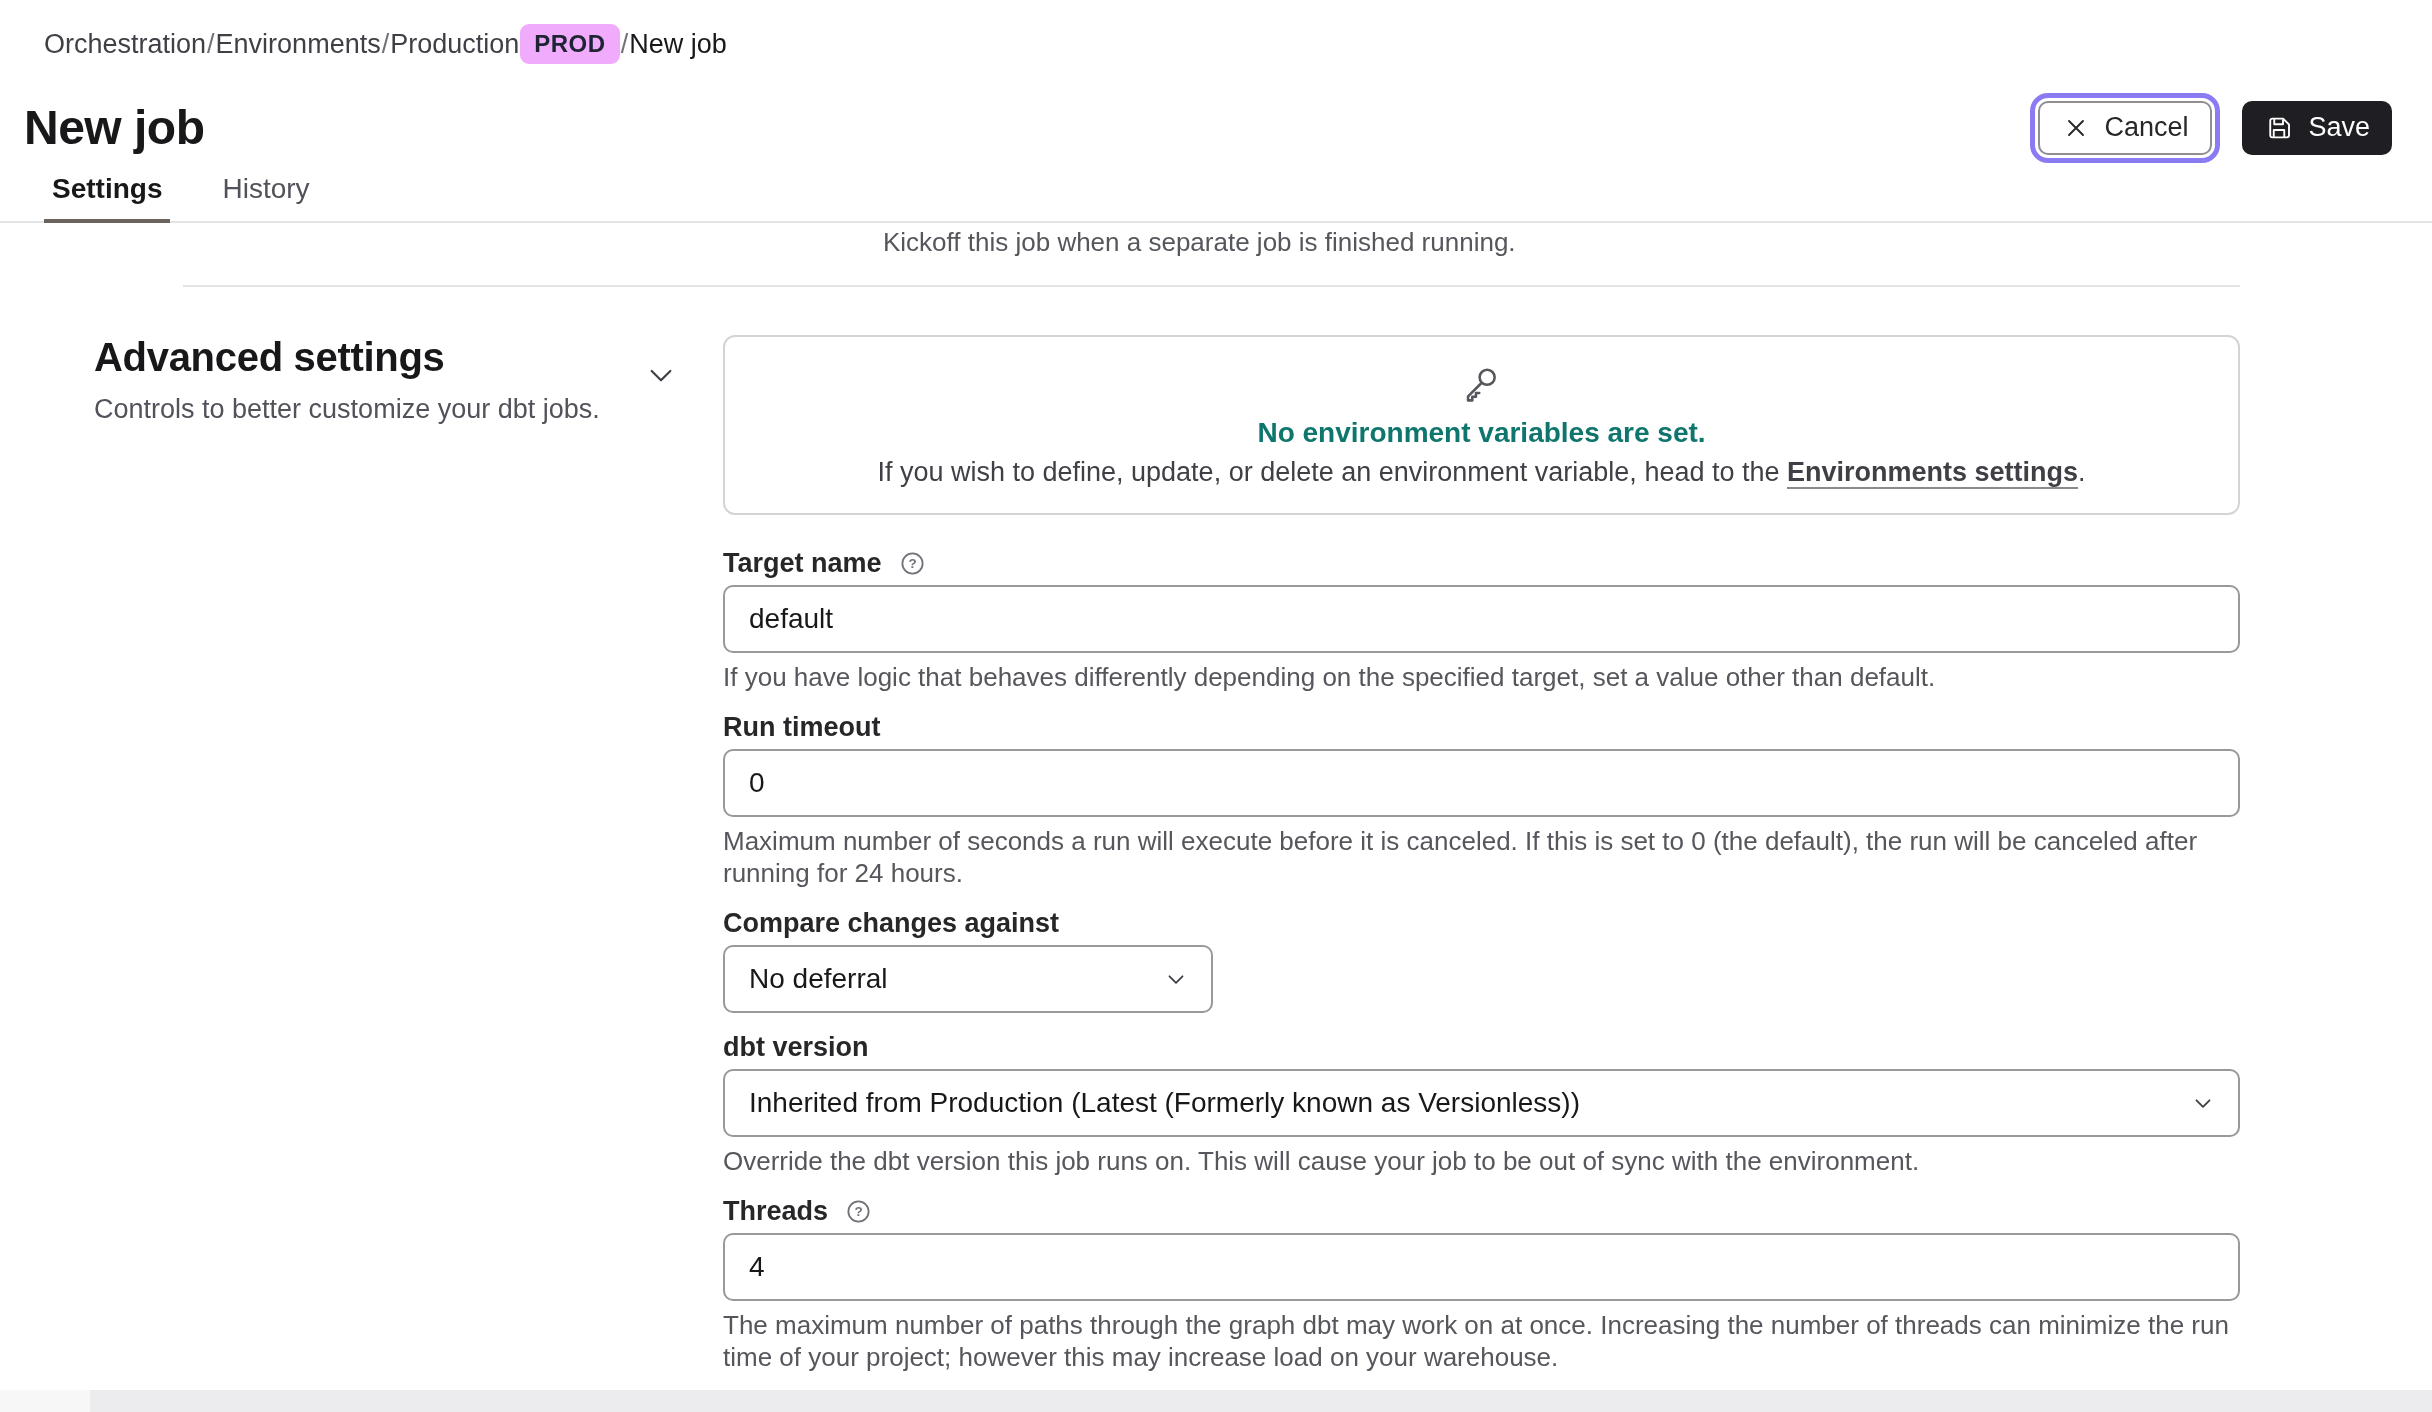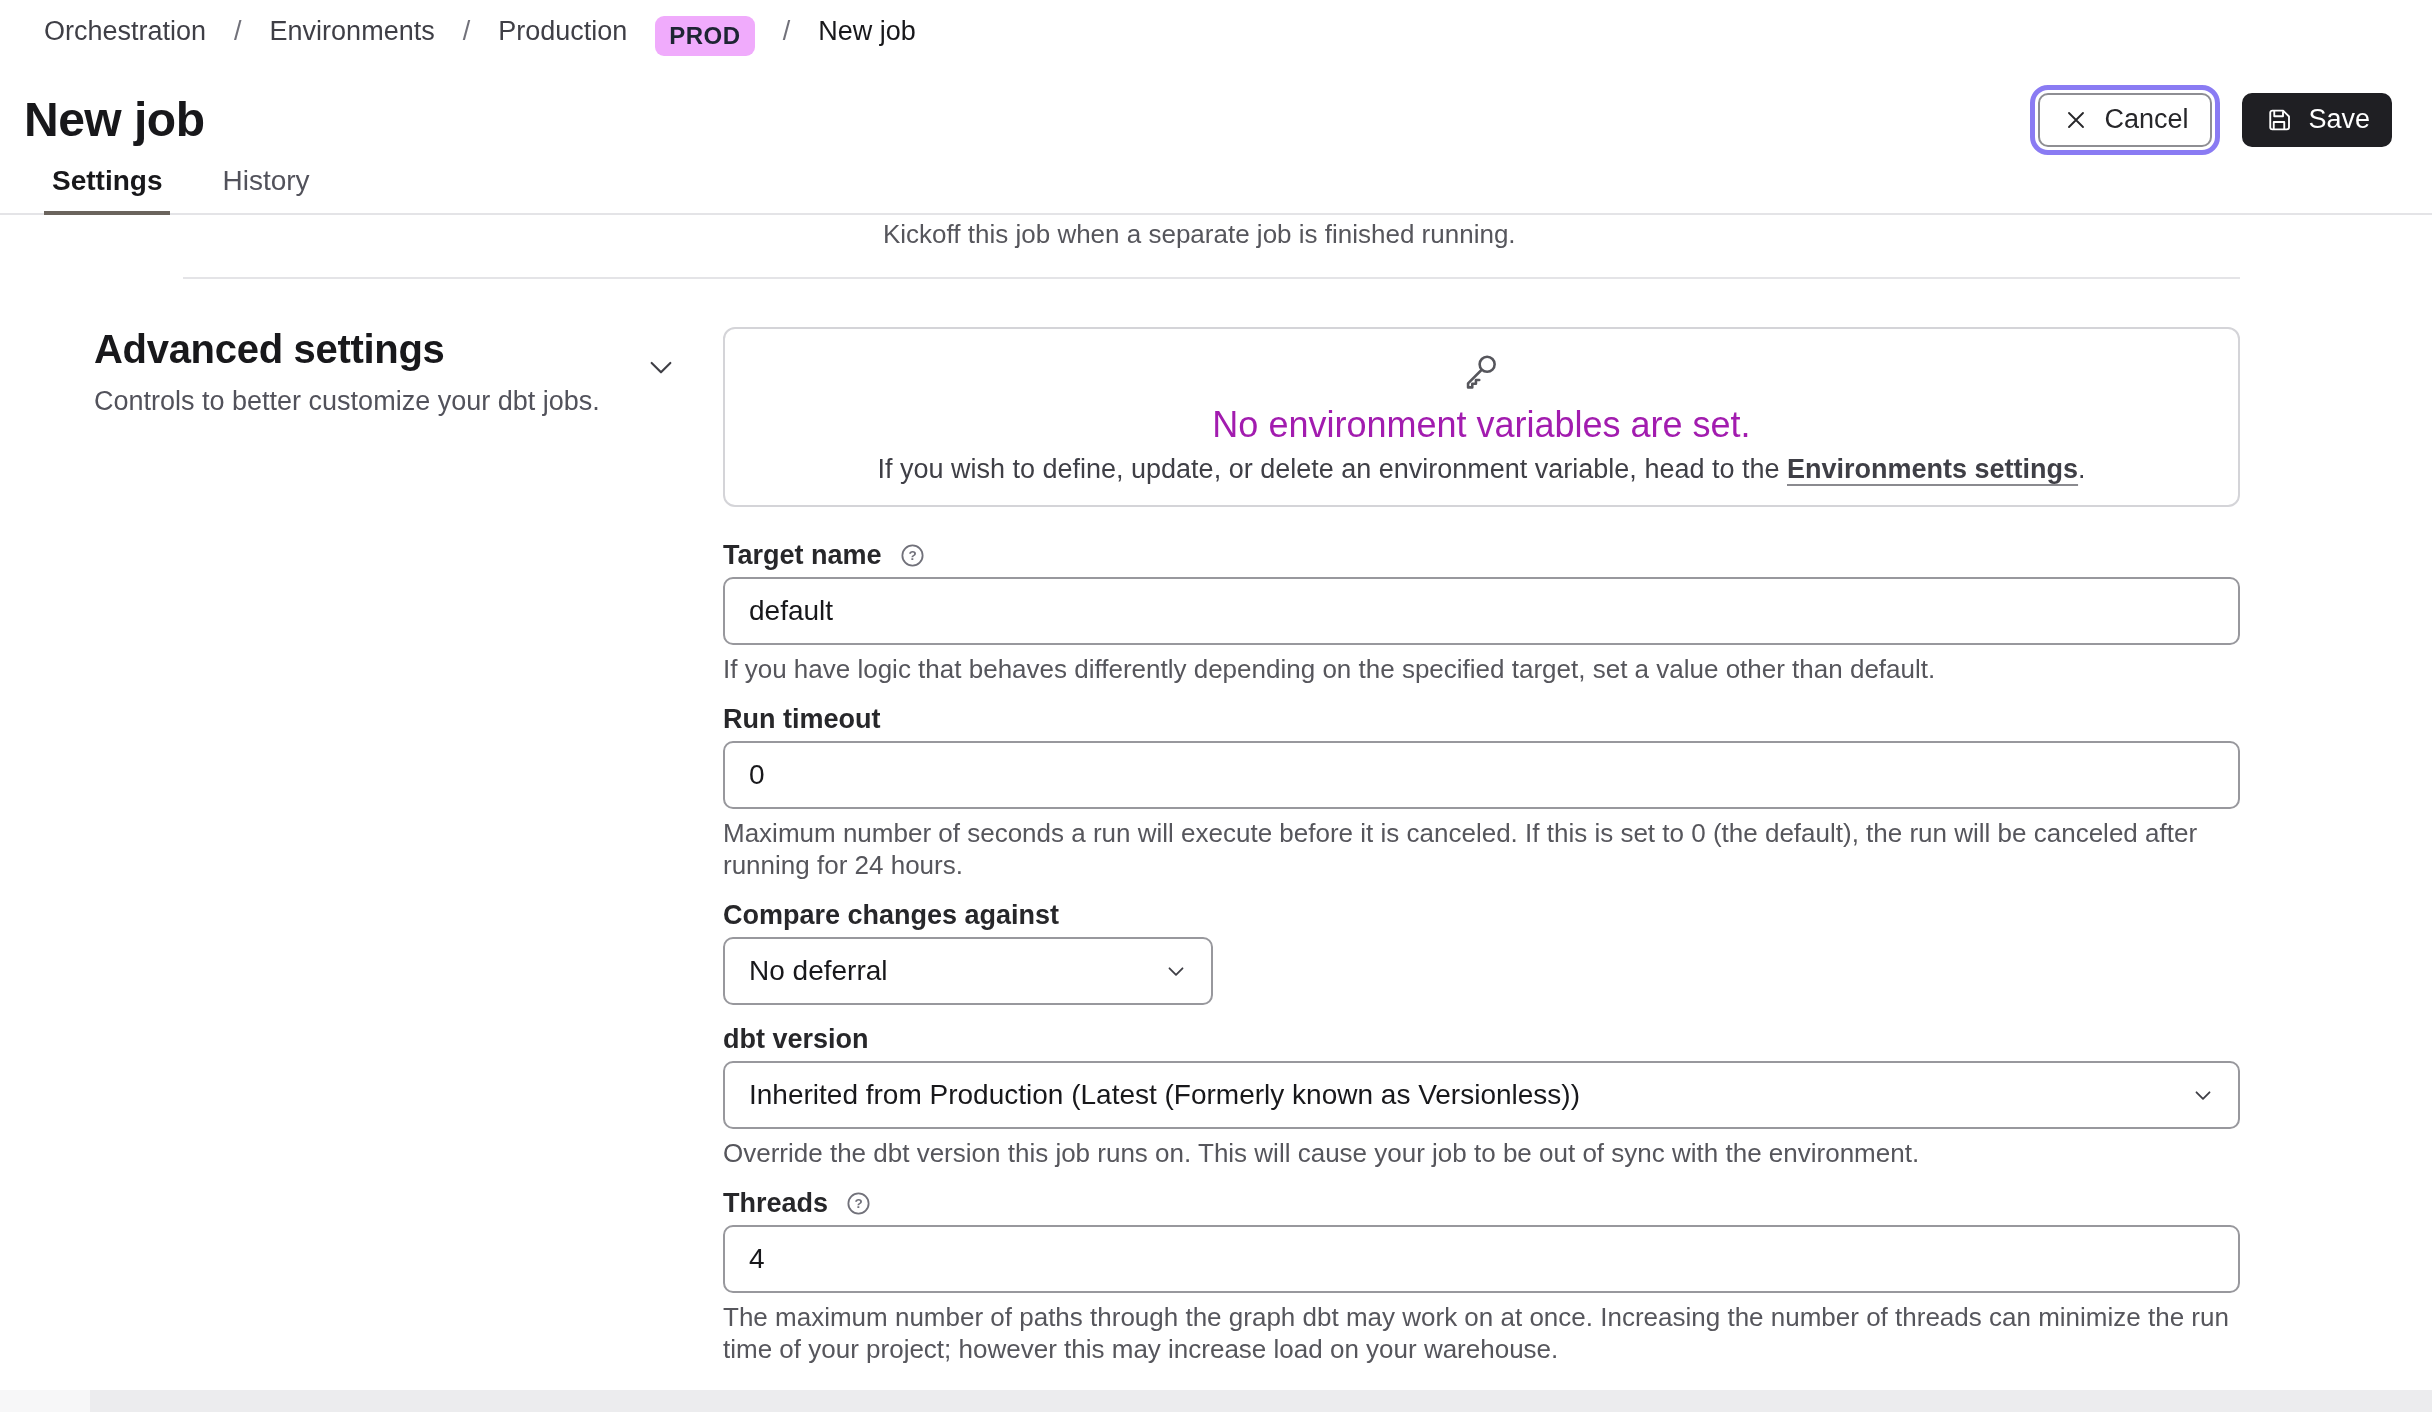--- a/index.html
+++ b/index.html
@@ -1,21 +1,21 @@
 <!DOCTYPE html>
 <html><head>
 <meta charset="utf-8">
 <style>
   * { margin:0; padding:0; box-sizing:border-box; }
   html,body { width:2432px; height:1412px; background:#ffffff; overflow:hidden;
               font-family:"Liberation Sans","DejaVu Sans",sans-serif; color:#18181b; }
 
   
-  .breadcrumb { display:flex; gap:28px; padding:16px 40px 0 44px;
-                font-size:27px; color:#3f3f46; height:56px; }
+  .breadcrumb { display:flex; align-items:center; gap:1px; padding:16px 40px 0 44px;
+                font-size:27px; color:#3f3f46; height:56px;margin-top:8px; }
   .crumb { cursor:pointer; }
   .crumb.current { color:#18181b; }
   .crumb-sep { color:#71717a; }
   .badge { background:#f0abfc; color:#1e2433; font-size:24px; font-weight:700;
            padding:6px 14px; border-radius:9px; letter-spacing:.5px; }
 
   .title-row { display:flex; justify-content:space-between; align-items:center;
                padding:0 40px 0 24px; margin-top:36px; }
   .page-title { font-size:48px; font-weight:700; letter-spacing:-.5px; }
   .actions { display:flex; align-items:flex-end; gap:30px; }
@@ -40,21 +40,21 @@
   .left-col { width:629px; position:relative; padding-right:80px; }
   .adv-title { font-size:40px; font-weight:700; letter-spacing:-.3px; }
   .adv-sub { margin-top:14px; font-size:27px; color:#52525b; }
   .adv-chevron { position:absolute; right:46px; top:24px; cursor:pointer; color:#3f3f46; }
 
   .form-col { flex:1; min-width:0; }
 
   .env-box { border:2px solid #d4d4d8; border-radius:12px; height:180px;
              display:flex; flex-direction:column; align-items:center; justify-content:center;
              text-align:center; }
-  .env-title { margin-top:10px; font-size:36px; font-weight:400; color:#a21caf; }
+  .env-title { margin-top:10px; font-size:28px; font-weight:700; color:#0f766e; }
   .env-hint { margin-top:8px; font-size:27px; color:#3f3f46; }
   .env-link { font-weight:700; text-decoration:underline; text-decoration-color:#8a8a8f;
               text-decoration-thickness:2px; text-underline-offset:6px; cursor:pointer; }
 
   .field { margin-top:18px; }
   .field.first { margin-top:32px; }
   .flabel { display:flex; align-items:center; gap:17px; font-size:27px; font-weight:700;
             color:#27272a; line-height:32px;text-align:right; }
   .text-input { display:block; width:100%; height:68px; margin-top:6px; padding:0 24px;
                 border:2px solid #98989d; border-radius:10px; font-size:28px; color:#18181b;

